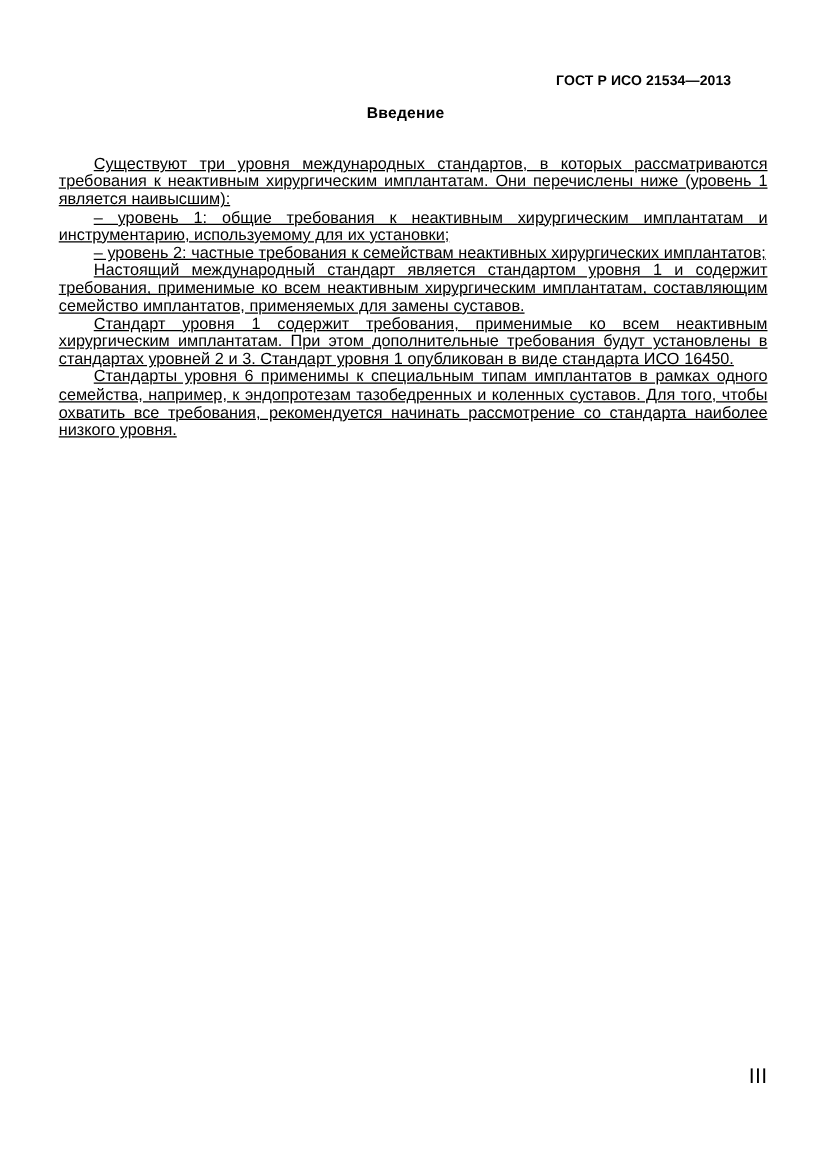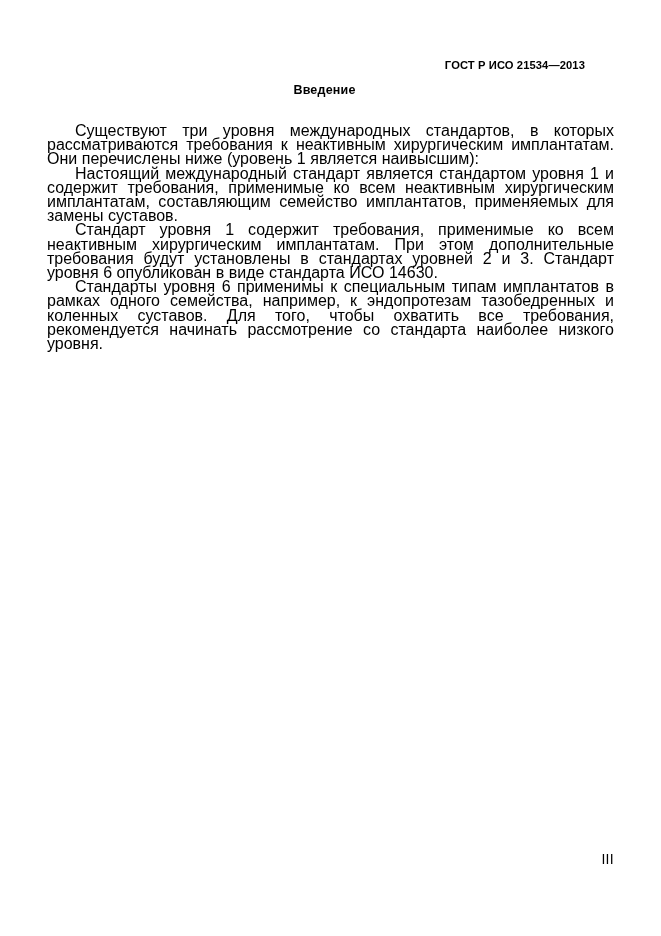--- a/index.html
+++ b/index.html
@@ -52,25 +52,26 @@
   }
   
   .section-title > span { position: relative; left: -6px; display: inline-block; }
 
   
   .body-block {
     position: absolute;
     top: 124px;
     left: 47px;
     width: 567px;              
-    font-size: 16px;
+    font-size: 13px;
     line-height: 14.2px;
     text-align: justify;
     text-justify: inter-word;
     word-spacing: 0.1px;
+    text-decoration: underline;
   }
 
   .body-block p {
     margin: 0;
     text-indent: 28px;
     text-align: justify;
   }
 
   
   .body-block p.item {
@@ -81,35 +82,37 @@
   .body-block p:last-child { text-align: justify; }
   .body-block p::after { content: ""; }
 
   
   .folio {
     position: absolute;
     top: 851px;
     left: 47px;
     width: 567px;
     text-align: right;
-    font-size: 14px;
+    font-size: 17px;
     letter-spacing: 0.3px;
   }
 </style>
 </head>
 <body style="background: rgb(255, 255, 255); color: rgb(0, 0, 0);">
 
 <div class="page">
 
   <div class="running-head">ГОСТ Р  ИСО 21534—2013</div>
 
   <div class="section-title"><span>Введение</span></div>
 
   <div class="body-block">
       <p class="">Существуют три уровня международных стандартов, в которых рассматриваются требования к неактивным хирургическим имплантатам. Они перечислены ниже (уровень 1 является наивысшим):</p>
+      <p class="item">– уровень 1: общие требования к неактивным хирургическим имплантатам и инструментарию, используемому для их установки;</p>
+      <p class="item">– уровень 2: частные требования к семействам неактивных хирургических имплантатов;</p>
       <p class="">Настоящий международный стандарт является стандартом уровня 1 и содержит требования, применимые ко всем неактивным хирургическим имплантатам, составляющим семейство имплантатов, применяемых для замены суставов.</p>
-      <p class="">Стандарт уровня 1 содержит требования, применимые ко всем неактивным хирургическим имплантатам. При этом дополнительные требования будут установлены в стандартах уровней 2 и 3. Стандарт уровня 6 опубликован в виде стандарта ИСО 14630.</p>
+      <p class="">Стандарт уровня 1 содержит требования, применимые ко всем неактивным хирургическим имплантатам. При этом дополнительные требования будут установлены в стандартах уровней 2 и 3. Стандарт уровня 1 опубликован в виде стандарта ИСО 16450.</p>
       <p class="">Стандарты уровня 6 применимы к специальным типам имплантатов в рамках одного семейства, например, к эндопротезам тазобедренных и коленных суставов. Для того, чтобы охватить все требования, рекомендуется начинать рассмотрение со стандарта наиболее низкого уровня.</p>
     </div>
 
   <div class="folio">III</div>
 
 </div>
 
 </body></html>

